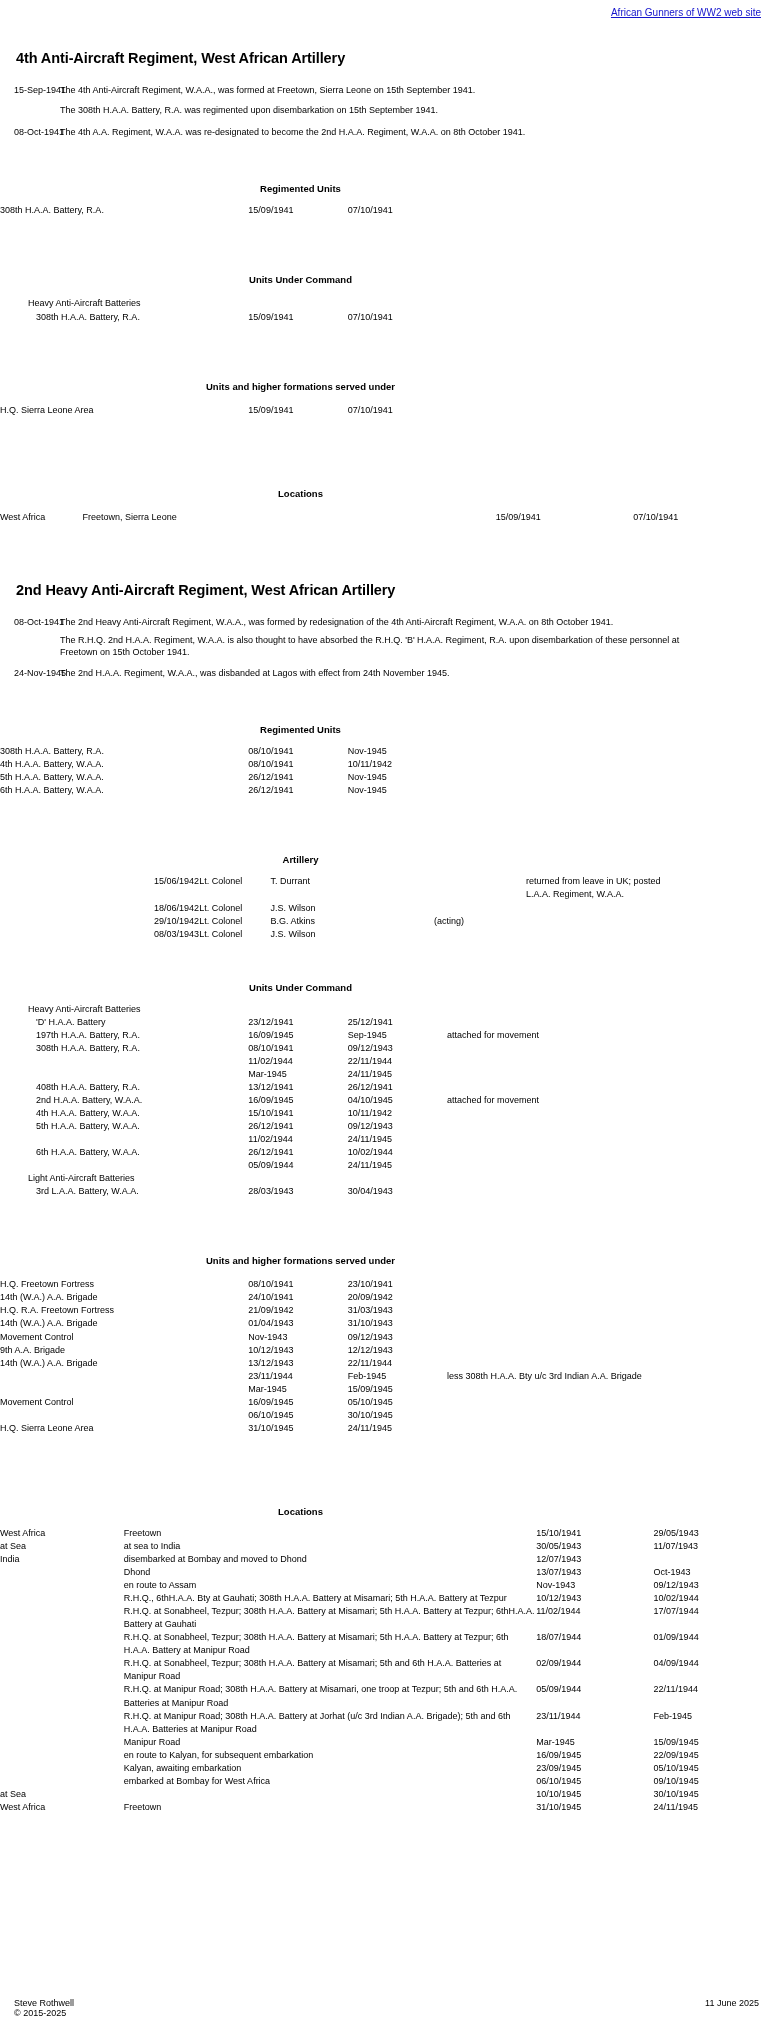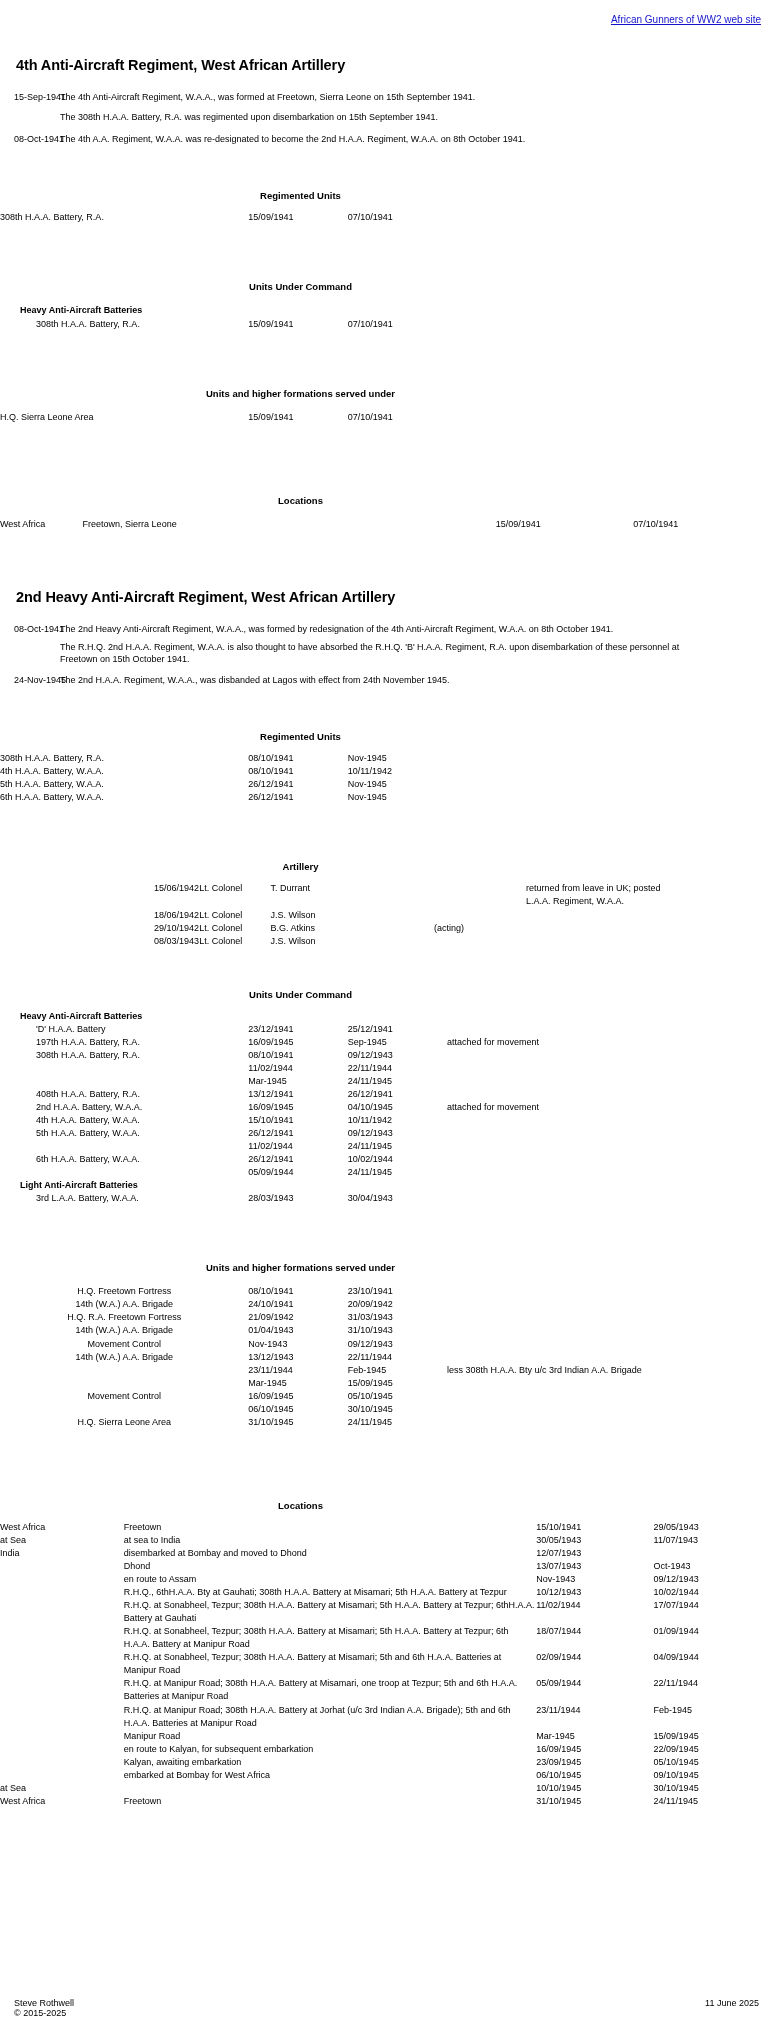--- a/index.html
+++ b/index.html
@@ -16,21 +16,21 @@
   .page {
     width: 771px;
     min-height: 2032px;
     position: relative;
     padding: 0;
     box-sizing: border-box;
   }
   
   .topbar {
     text-align: right;
-    padding: 9px 10px 0 0;
+    padding: 2px 10px 0 0;
   }
   .topbar a {
     color: #1414cc;
     text-decoration: underline;
     font-size: 10px;
     font-family: "Liberation Sans", sans-serif;
   }
 
   
   h1.reg-title {
@@ -74,21 +74,21 @@
     width: 771px;
     table-layout: fixed;
   }
   table.dt td {
     padding: 0;
     vertical-align: top;
     line-height: 1.45;
     font-size: 9px;
   }
   td.c-name   { width: 230px; padding-left: 36px; box-sizing: border-box; }
-  td.c-name.grp { padding-left: 20px; font-weight: bold; }
+  td.c-name.grp { padding-left: 28px; }
   td.c-name.ind { padding-left: 36px; }
   td.c-from   { width: 92px; text-align: left; }
   td.c-to     { width: 92px; text-align: left; }
   td.c-note   { width: 300px; padding-left: 0; }
 
   
   td.l-region { width: 78px; padding-left: 14px; box-sizing: border-box; }
   td.l-place  { width: 260px; padding-right: 6px; }
   td.l-from   { width: 74px; }
   td.l-to     { width: 74px; }
@@ -100,21 +100,21 @@
   td.l1-to     { width: 100px; }
 
   
   td.cm-date { width: 195px; text-align: right; padding-right: 12px; box-sizing: border-box;}
   td.cm-rank { width: 70px; margin-top: 16px; }
   td.cm-name { width: 160px; }
   td.cm-act  { width: 90px; }
   td.cm-note { width: 240px; }
 
   
-  td.u-name { width: 230px; padding-left: 30px; box-sizing: border-box; text-align: center; }
+  td.u-name { width: 230px; padding-left: 30px; box-sizing: border-box; }
   td.u-from { width: 92px; }
   td.u-to   { width: 92px; }
   td.u-note { width: 300px; }
   .gap-md { height: 18px; }
   .gap-lg { height: 30px; }
   .gap-xl { height: 44px; }
 
   
   .footer {
     position: absolute;
@@ -451,20 +451,26 @@
     <tr>
       <td class="u-name">14th (W.A.) A.A. Brigade</td>
       <td class="u-from">01/04/1943</td>
       <td class="u-to">31/10/1943</td>
       <td class="u-note"></td>
     </tr>
     <tr>
       <td class="u-name">Movement Control</td>
       <td class="u-from">Nov-1943</td>
       <td class="u-to">09/12/1943</td>
+      <td class="u-note"></td>
+    </tr>
+    <tr>
+      <td class="u-name">9th A.A. Brigade</td>
+      <td class="u-from">10/12/1943</td>
+      <td class="u-to">12/12/1943</td>
       <td class="u-note"></td>
     </tr>
     <tr>
       <td class="u-name">14th (W.A.) A.A. Brigade</td>
       <td class="u-from">13/12/1943</td>
       <td class="u-to">22/11/1944</td>
       <td class="u-note"></td>
     </tr>
     <tr>
       <td class="u-name"></td>

